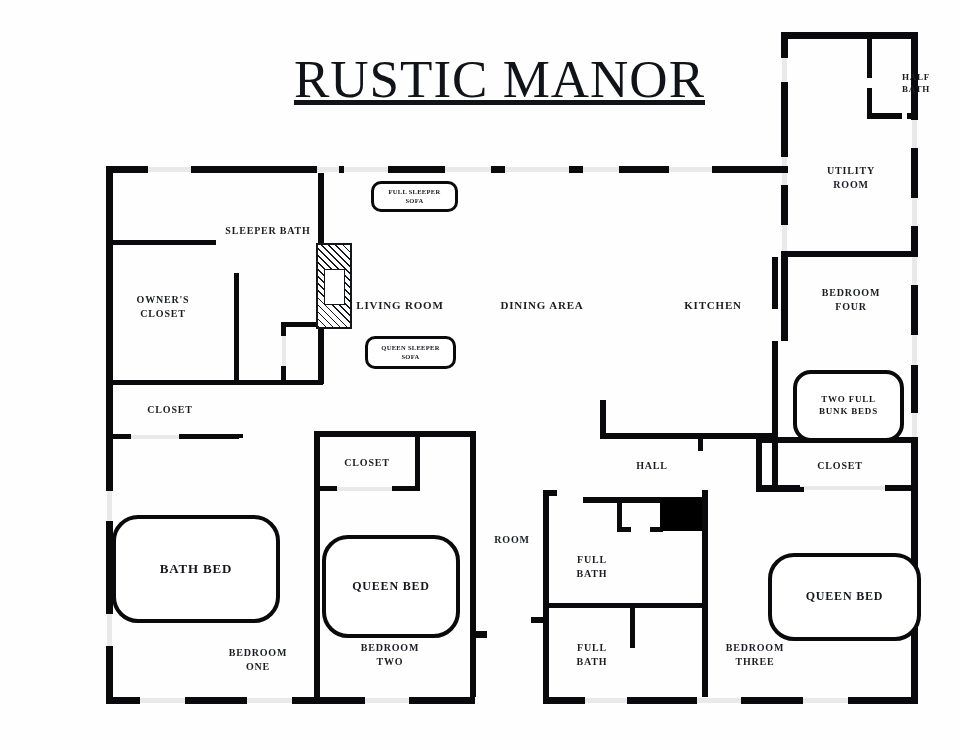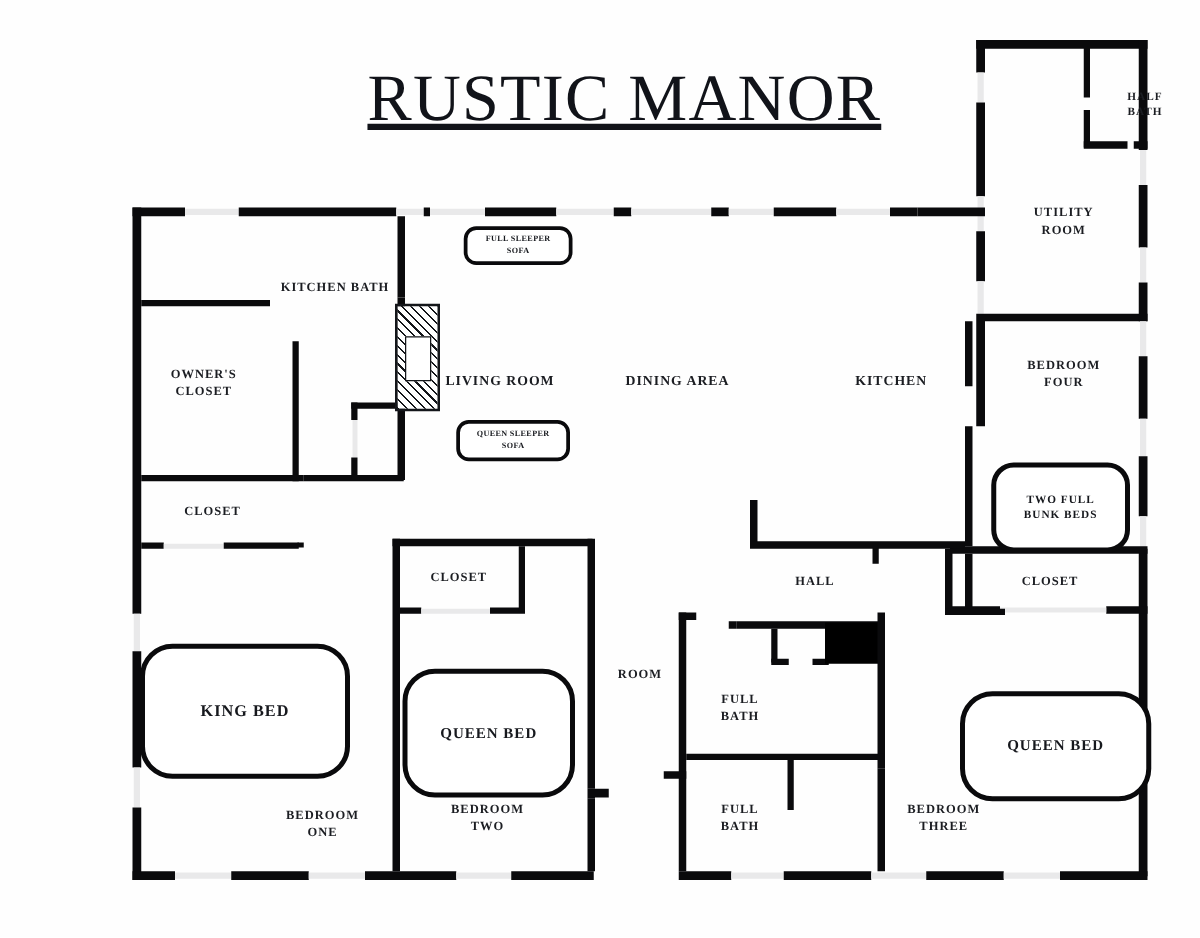--- a/index.html
+++ b/index.html
@@ -274,21 +274,21 @@
     <div class="wall" style="left:756px; top:487px; width:48px; height:5px;"></div>
 
   </div>
 
   <div class="shower" style="left:316px; top:243px; width:32px; height:82px;">
     <div class="inner" style="left:6px; top:24px; width:19px; height:34px;"></div>
   </div>
 
   <div id="furniture-layer">
     <div class="bed" style="left:112px; top:515px; width:160px; height:100px;">
-      <span style="font-size:13px;">KING BED</span>
+      <span style="font-size:13px;">BATH BED</span>
     </div>
     <div class="bed" style="left:322px; top:535px; width:130px; height:95px;">
       <span style="font-size:12px;">QUEEN BED</span>
     </div>
     <div class="bed" style="left:768px; top:553px; width:145px; height:80px;">
       <span style="font-size:12px;">QUEEN BED</span>
     </div>
     <div class="bed" style="left:793px; top:370px; width:103px; height:64px; border-radius:18px;">
       <span style="font-size:9px;">TWO FULL
 BUNK BEDS</span>
@@ -304,21 +304,21 @@
     </div>
   </div>
 
   <div id="labels-layer">
     <div class="lbl s9" style="left:876px; top:71px;margin-left:40px;">HALF
 BATH</div>
     <div class="lbl s10" style="left:851px; top:164px;">UTILITY
 ROOM</div>
     <div class="lbl s10" style="left:851px; top:286px;">BEDROOM
 FOUR</div>
-    <div class="lbl s10" style="left:268px; top:224px;">KITCHEN BATH</div>
+    <div class="lbl s10" style="left:268px; top:224px;">SLEEPER BATH</div>
     <div class="lbl s10" style="left:163px; top:293px;">OWNER'S
 CLOSET</div>
     <div class="lbl s10" style="left:170px; top:403px;">CLOSET</div>
     <div class="lbl s11" style="left:400px; top:298px;">LIVING ROOM</div>
     <div class="lbl s11" style="left:542px; top:298px;">DINING AREA</div>
     <div class="lbl s11" style="left:697px; top:298px;margin-left:16px;">KITCHEN</div>
     <div class="lbl s10" style="left:652px; top:459px;">HALL</div>
     <div class="lbl s10" style="left:512px; top:533px;">ROOM</div>
     <div class="lbl s10" style="left:367px; top:456px;">CLOSET</div>
     <div class="lbl s10" style="left:258px; top:646px;">BEDROOM

